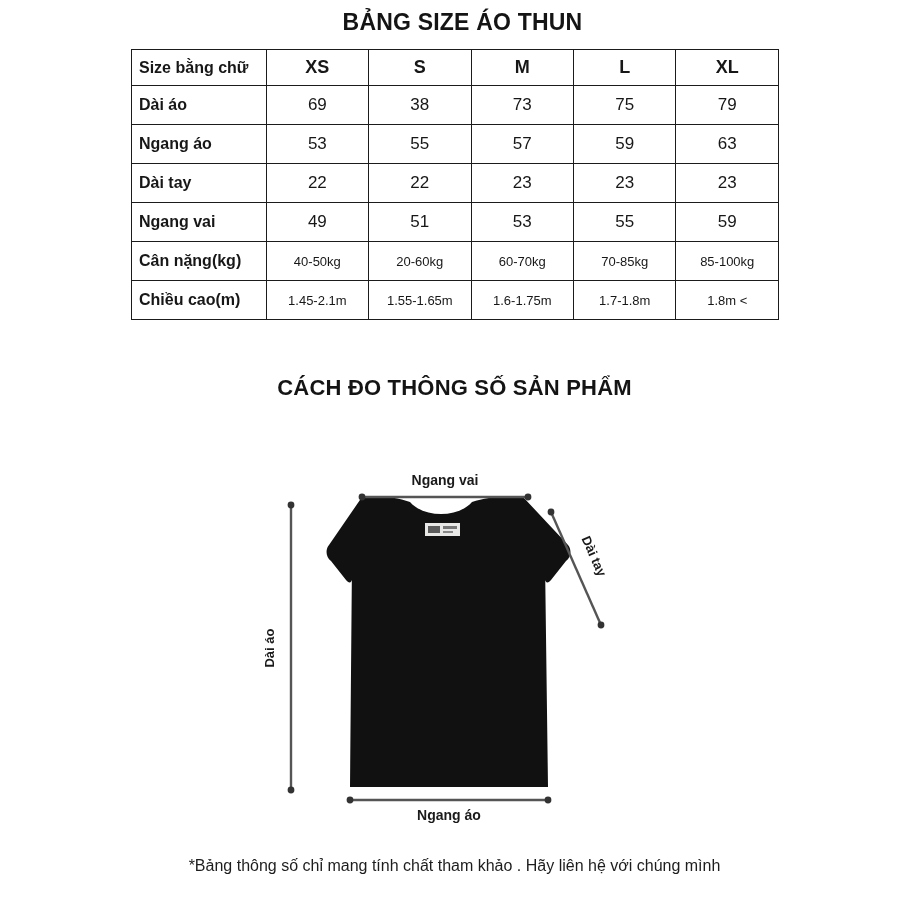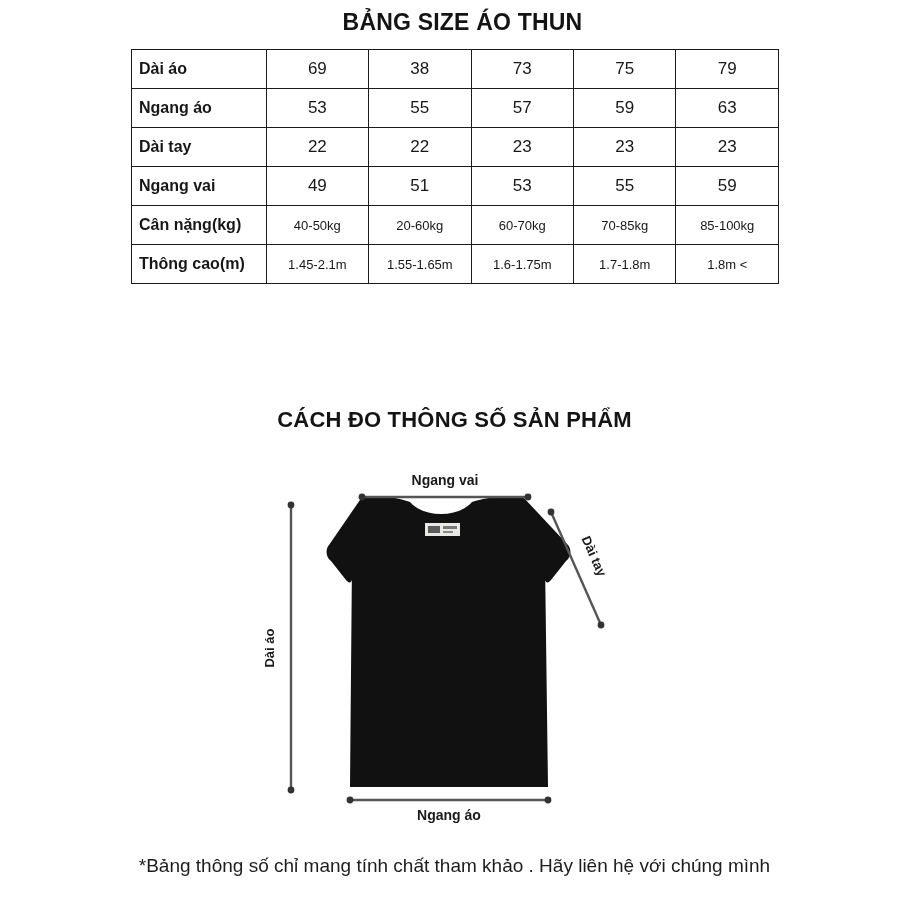--- a/index.html
+++ b/index.html
@@ -31,21 +31,20 @@
   .title-second {
     position: absolute;
     left: 0;
     top: 375px;
     width: 909px;
     text-align: center;
     font-size: 22px;
     font-weight: bold;
     letter-spacing: 0.2px;
     color: #141414;
-    margin-top: 32px;
   }
 
   
   .size-table {
     position: absolute;
     left: 131px;
     top: 49px;
     width: 648px;
     border-collapse: collapse;
     table-layout: fixed;
@@ -91,41 +90,49 @@
   }
   .diagram svg { display: block; }
 
   
   .footer {
     position: absolute;
     left: 0;
     top: 855px;
     width: 909px;
     text-align: center;
-    font-size: 19px;
+    font-size: 16px;
     line-height: 21px;
     color: #1d1d1d;
   }
   .footer div { white-space: nowrap; }
 </style>
 </head>
 <body>
 
 <div class="title-main">BẢNG SIZE ÁO THUN</div>
 
 <table class="size-table">
   <colgroup>
     <col class="col-label">
       <col class="col-size">
       <col class="col-size">
     <col class="col-size">
       <col class="col-size">
       <col class="col-size">
   </colgroup>
   <tbody>
+    <tr class="head">
+      <td class="rowhead">Size bằng chữ</td>
+      <td>XS</td>
+      <td>S</td>
+      <td>M</td>
+      <td>L</td>
+      <td>XL</td>
+    </tr>
 
     <tr class="body">
       <td class="rowhead">Dài áo</td>
       <td>69</td>
       <td>38</td>
       <td>73</td>
       <td>75</td>
       <td>79</td>
     </tr>
 
@@ -159,21 +166,21 @@
     <tr class="body">
       <td class="rowhead">Cân nặng(kg)</td>
       <td class="small">40-50kg</td>
       <td class="small">20-60kg</td>
       <td class="small">60-70kg</td>
       <td class="small">70-85kg</td>
       <td class="small">85-100kg</td>
     </tr>
 
     <tr class="body">
-      <td class="rowhead">Thông cao(m)</td>
+      <td class="rowhead">Chiều cao(m)</td>
       <td class="small">1.45-2.1m</td>
       <td class="small">1.55-1.65m</td>
       <td class="small">1.6-1.75m</td>
       <td class="small">1.7-1.8m</td>
       <td class="small">1.8m &lt;</td>
     </tr>
   </tbody>
 </table>
 
 <div class="title-second">CÁCH ĐO THÔNG SỐ SẢN PHẨM</div>

